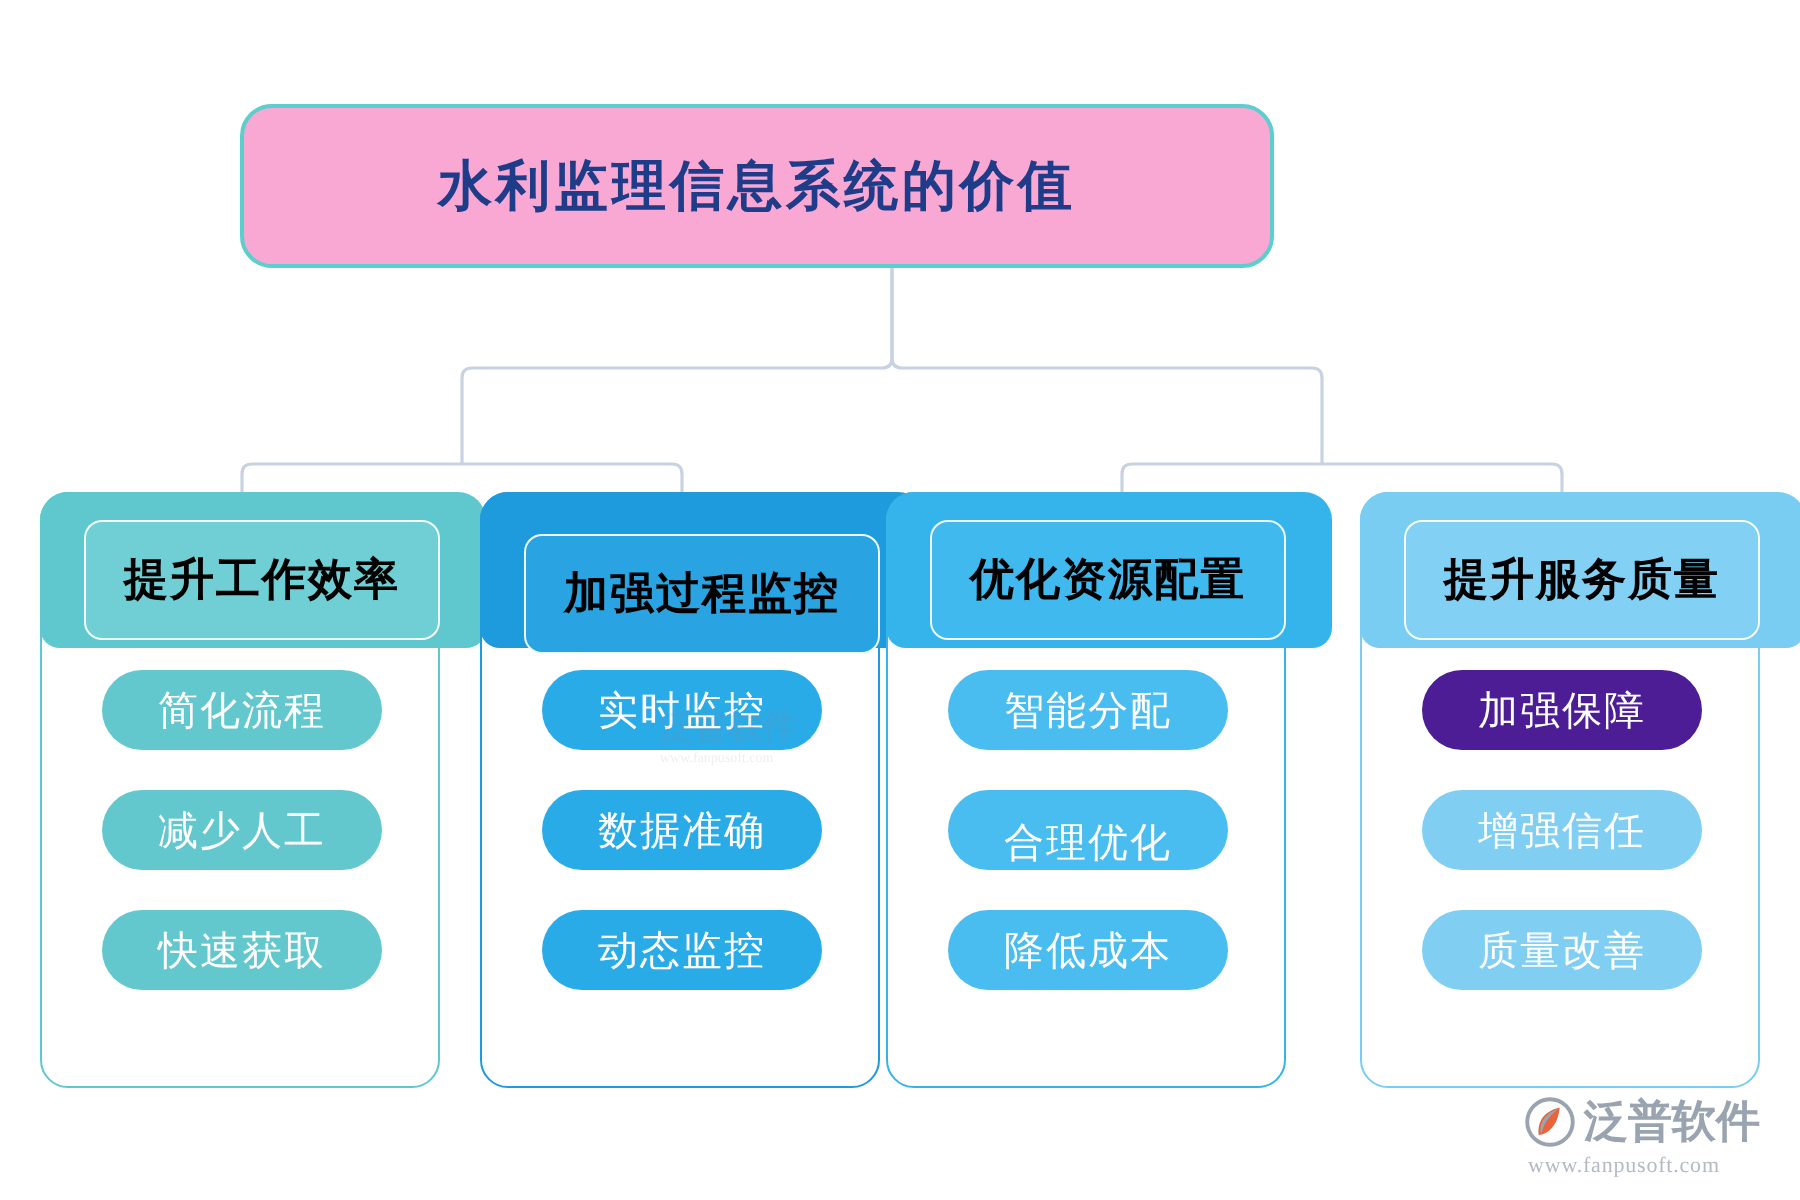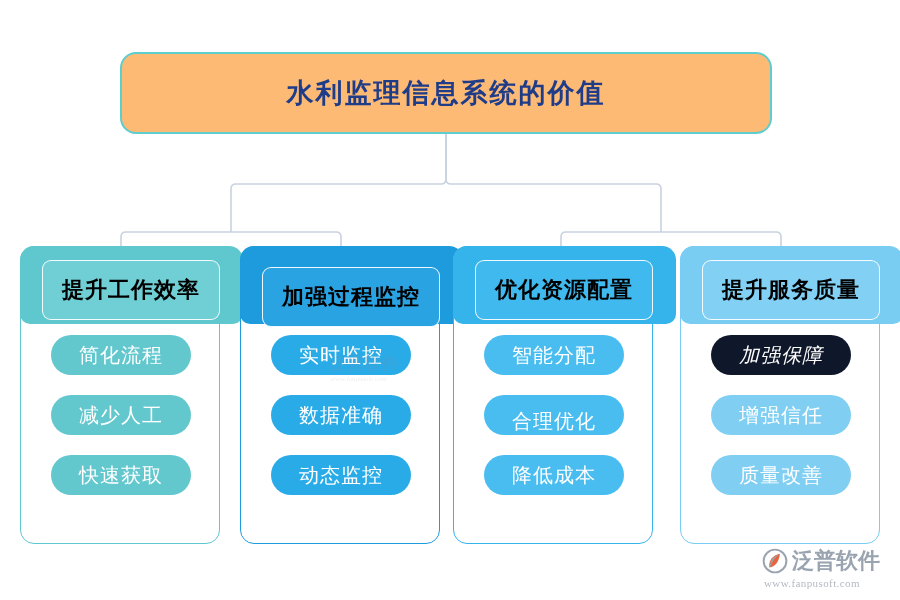--- a/index.html
+++ b/index.html
@@ -30,26 +30,26 @@
     width: 900px;
     height: 600px;
     pointer-events: none;
   }
 
   
   #root-box {
     position: absolute;
     left: 120px;
     top: 52px;
-    width: 652px;
+    width: 517px;
     height: 82px;
     box-sizing: border-box;
     border: 2.5px solid #5ECDCE;
     border-radius: 16px;
-    background: #fdba74;
+    background: #f9a8d4;
     display: flex;
     align-items: center;
     justify-content: center;
   }
   #root-title {
     font-size: 27px;
     font-weight: 700;
     color: #1F3C88;
     letter-spacing: 2px;
     white-space: nowrap;
@@ -249,21 +249,21 @@
         </div>
         <div class="pill" style="background: rgb(41, 171, 232);">
           <span class="pill-label">数据准确</span>
         </div>
         <div class="pill" style="background: rgb(41, 171, 232);">
           <span class="pill-label">动态监控</span>
         </div>
       </div>
     </div>
 
-    <div class="column" style="left: 453px; border-color: rgb(53, 180, 236);">
+    <div class="column" style="left: 443px; border-color: rgb(53, 180, 236);">
       <div class="col-head" style="background: rgb(53, 180, 236);">
         <div class="col-head-chip" style="background: rgb(63, 185, 238);">
           <span class="col-head-label">优化资源配置</span>
         </div>
       </div>
       <div class="col-items">
         <div class="pill" style="background: rgb(73, 189, 240);">
           <span class="pill-label">智能分配</span>
         </div>
         <div class="pill" style="background: rgb(73, 189, 240); align-items: flex-end;">
@@ -275,21 +275,21 @@
       </div>
     </div>
 
     <div class="column" style="left: 680px; border-color: rgb(121, 204, 242); text-align: center;">
       <div class="col-head" style="background: rgb(121, 204, 242);">
         <div class="col-head-chip" style="background: rgb(130, 208, 244);">
           <span class="col-head-label">提升服务质量</span>
         </div>
       </div>
       <div class="col-items">
-        <div class="pill" style="background: #0f172a; font-style: italic;">
+        <div class="pill" style="background: #4c1d95;">
           <span class="pill-label">加强保障</span>
         </div>
         <div class="pill" style="background: rgb(128, 207, 243);">
           <span class="pill-label">增强信任</span>
         </div>
         <div class="pill" style="background: rgb(128, 207, 243);">
           <span class="pill-label">质量改善</span>
         </div>
       </div>
     </div>

